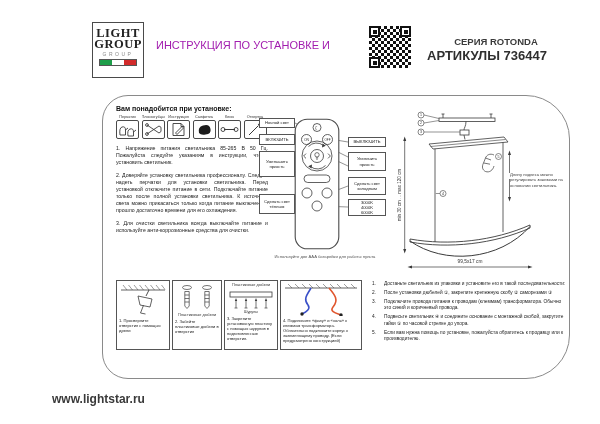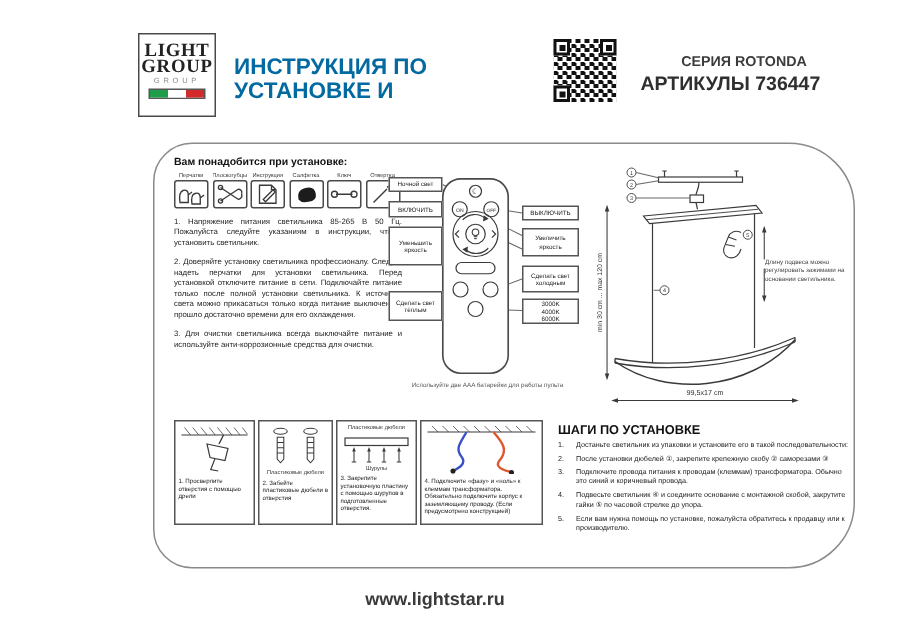--- a/index.html
+++ b/index.html
@@ -7,22 +7,22 @@
         font-family:"Liberation Sans", sans-serif;color:#2e2e2e;margin-left:32px;}
   .abs{position:absolute;}
   
   .logo-box{left:60px;top:22px;width:52px;height:56px;border:1.5px solid #4a4a4a;
             text-align:center;box-sizing:border-box;padding-top:5px;background:#fff;}
   .logo-word{font-family:"Liberation Serif", serif;font-weight:bold;font-size:12.5px;
              line-height:11px;letter-spacing:.5px;color:#222;}
   .logo-group{font-size:5px;letter-spacing:2.5px;color:#8a8a8a;margin-top:1px;}
   .flag{margin:2px auto 0;width:36px;height:5px;border:.8px solid #555;display:flex;}
   .flag span{flex:1;height:100%;}
-  .page-title{left:124px;top:37px;width:220px;font-size:15px;font-weight:bold;
-              line-height:16px;color:#0369a1;}
+  .page-title{left:124px;top:37px;width:220px;font-size:11px;font-weight:normal;
+              line-height:16px;color:#a21caf;}
   .qr{left:337px;top:26px;width:42px;height:42px;
       background-image:repeating-conic-gradient(#111 0 25%,#fff 0 50%);
       background-size:6px 6px;outline:1px solid #fff;}
   .qr .finder{position:absolute;width:11px;height:11px;border:2.5px solid #111;background:#fff;box-sizing:border-box;}
   .qr .finder i{display:block;width:4px;height:4px;background:#111;margin:1.5px auto;}
   .series{left:405px;top:36px;width:118px;text-align:center;font-size:9.5px;font-weight:bold;color:#3b3b3b;}
   .articles{left:395px;top:48px;width:138px;font-size:13px;font-weight:bold;color:#2f2f2f;}
   
   .frame{left:70px;top:95px;width:466px;height:282px;border:1.2px solid #8a8a8a;
          border-radius:26px 44px 44px 26px;}
@@ -49,21 +49,21 @@
          padding:2px 2px;overflow:hidden;}
   .panel-label{font-size:3.8px;text-align:center;color:#333;line-height:1.2;overflow:hidden;}
   .panel-caption{font-size:4.1px;line-height:1.25;color:#222;margin-top:1.5px;}
   
   .install{left:340px;top:281px;width:196px;}
   .install-h{font-size:8.5px;font-weight:bold;color:#111;margin-bottom:4px;}
   .step-row{display:flex;margin-bottom:2.5px;}
   .step-num{width:12px;flex:0 0 12px;font-size:4.8px;color:#222;}
   .step-text{flex:1;font-size:4.8px;line-height:1.35;color:#222;}
   
-  .footer{left:0;top:392px;width:476px;text-align:center;font-size:12px;font-weight:bold;color:#3a3a3a;padding-left:20px;}
+  .footer{left:0;top:392px;width:476px;text-align:left;font-size:12px;font-weight:bold;color:#3a3a3a;padding-left:20px;}
   svg{display:block;}
   .ln{stroke:#666;stroke-width:.7;fill:none;}
   .draw{stroke:#3a3a3a;fill:none;}
 </style>
 </head>
 <body>
 
 <div id="page">
 
   <div class="abs logo-box">
@@ -358,21 +358,20 @@
       </g>
       <path d="M28,5 C24,12 20,16 25,22 C28,26 23,29 19,31" fill="none" stroke="#3a50c8" stroke-width="1.6"></path>
       <circle cx="19" cy="31" r="1.7" fill="#222"></circle>
       <path d="M46,5 C52,12 56,17 50,24 C46,29 54,30.5 58,32" fill="none" stroke="#e0562e" stroke-width="1.6"></path>
       <circle cx="58" cy="32" r="1.7" fill="#222"></circle>
     </svg>
     <div class="panel-caption">4. Подключите «фазу» и «ноль» к клеммам трансформатора. Обязательно подключите корпус к заземляющему проводу. (Если предусмотрено конструкцией)</div>
   </div>
 
   <div class="abs install">
-    <div class="install-h">ШАГИ ПО УСТАНОВКЕ</div>
     <div class="step-row">
       <div class="step-num">1.</div>
       <div class="step-text">Достаньте светильник из упаковки и установите его в такой последовательности:</div>
     </div>
     <div class="step-row">
       <div class="step-num">2.</div>
       <div class="step-text">После установки дюбелей ①, закрепите крепежную скобу ② саморезами ③</div>
     </div>
     <div class="step-row">
       <div class="step-num">3.</div>

